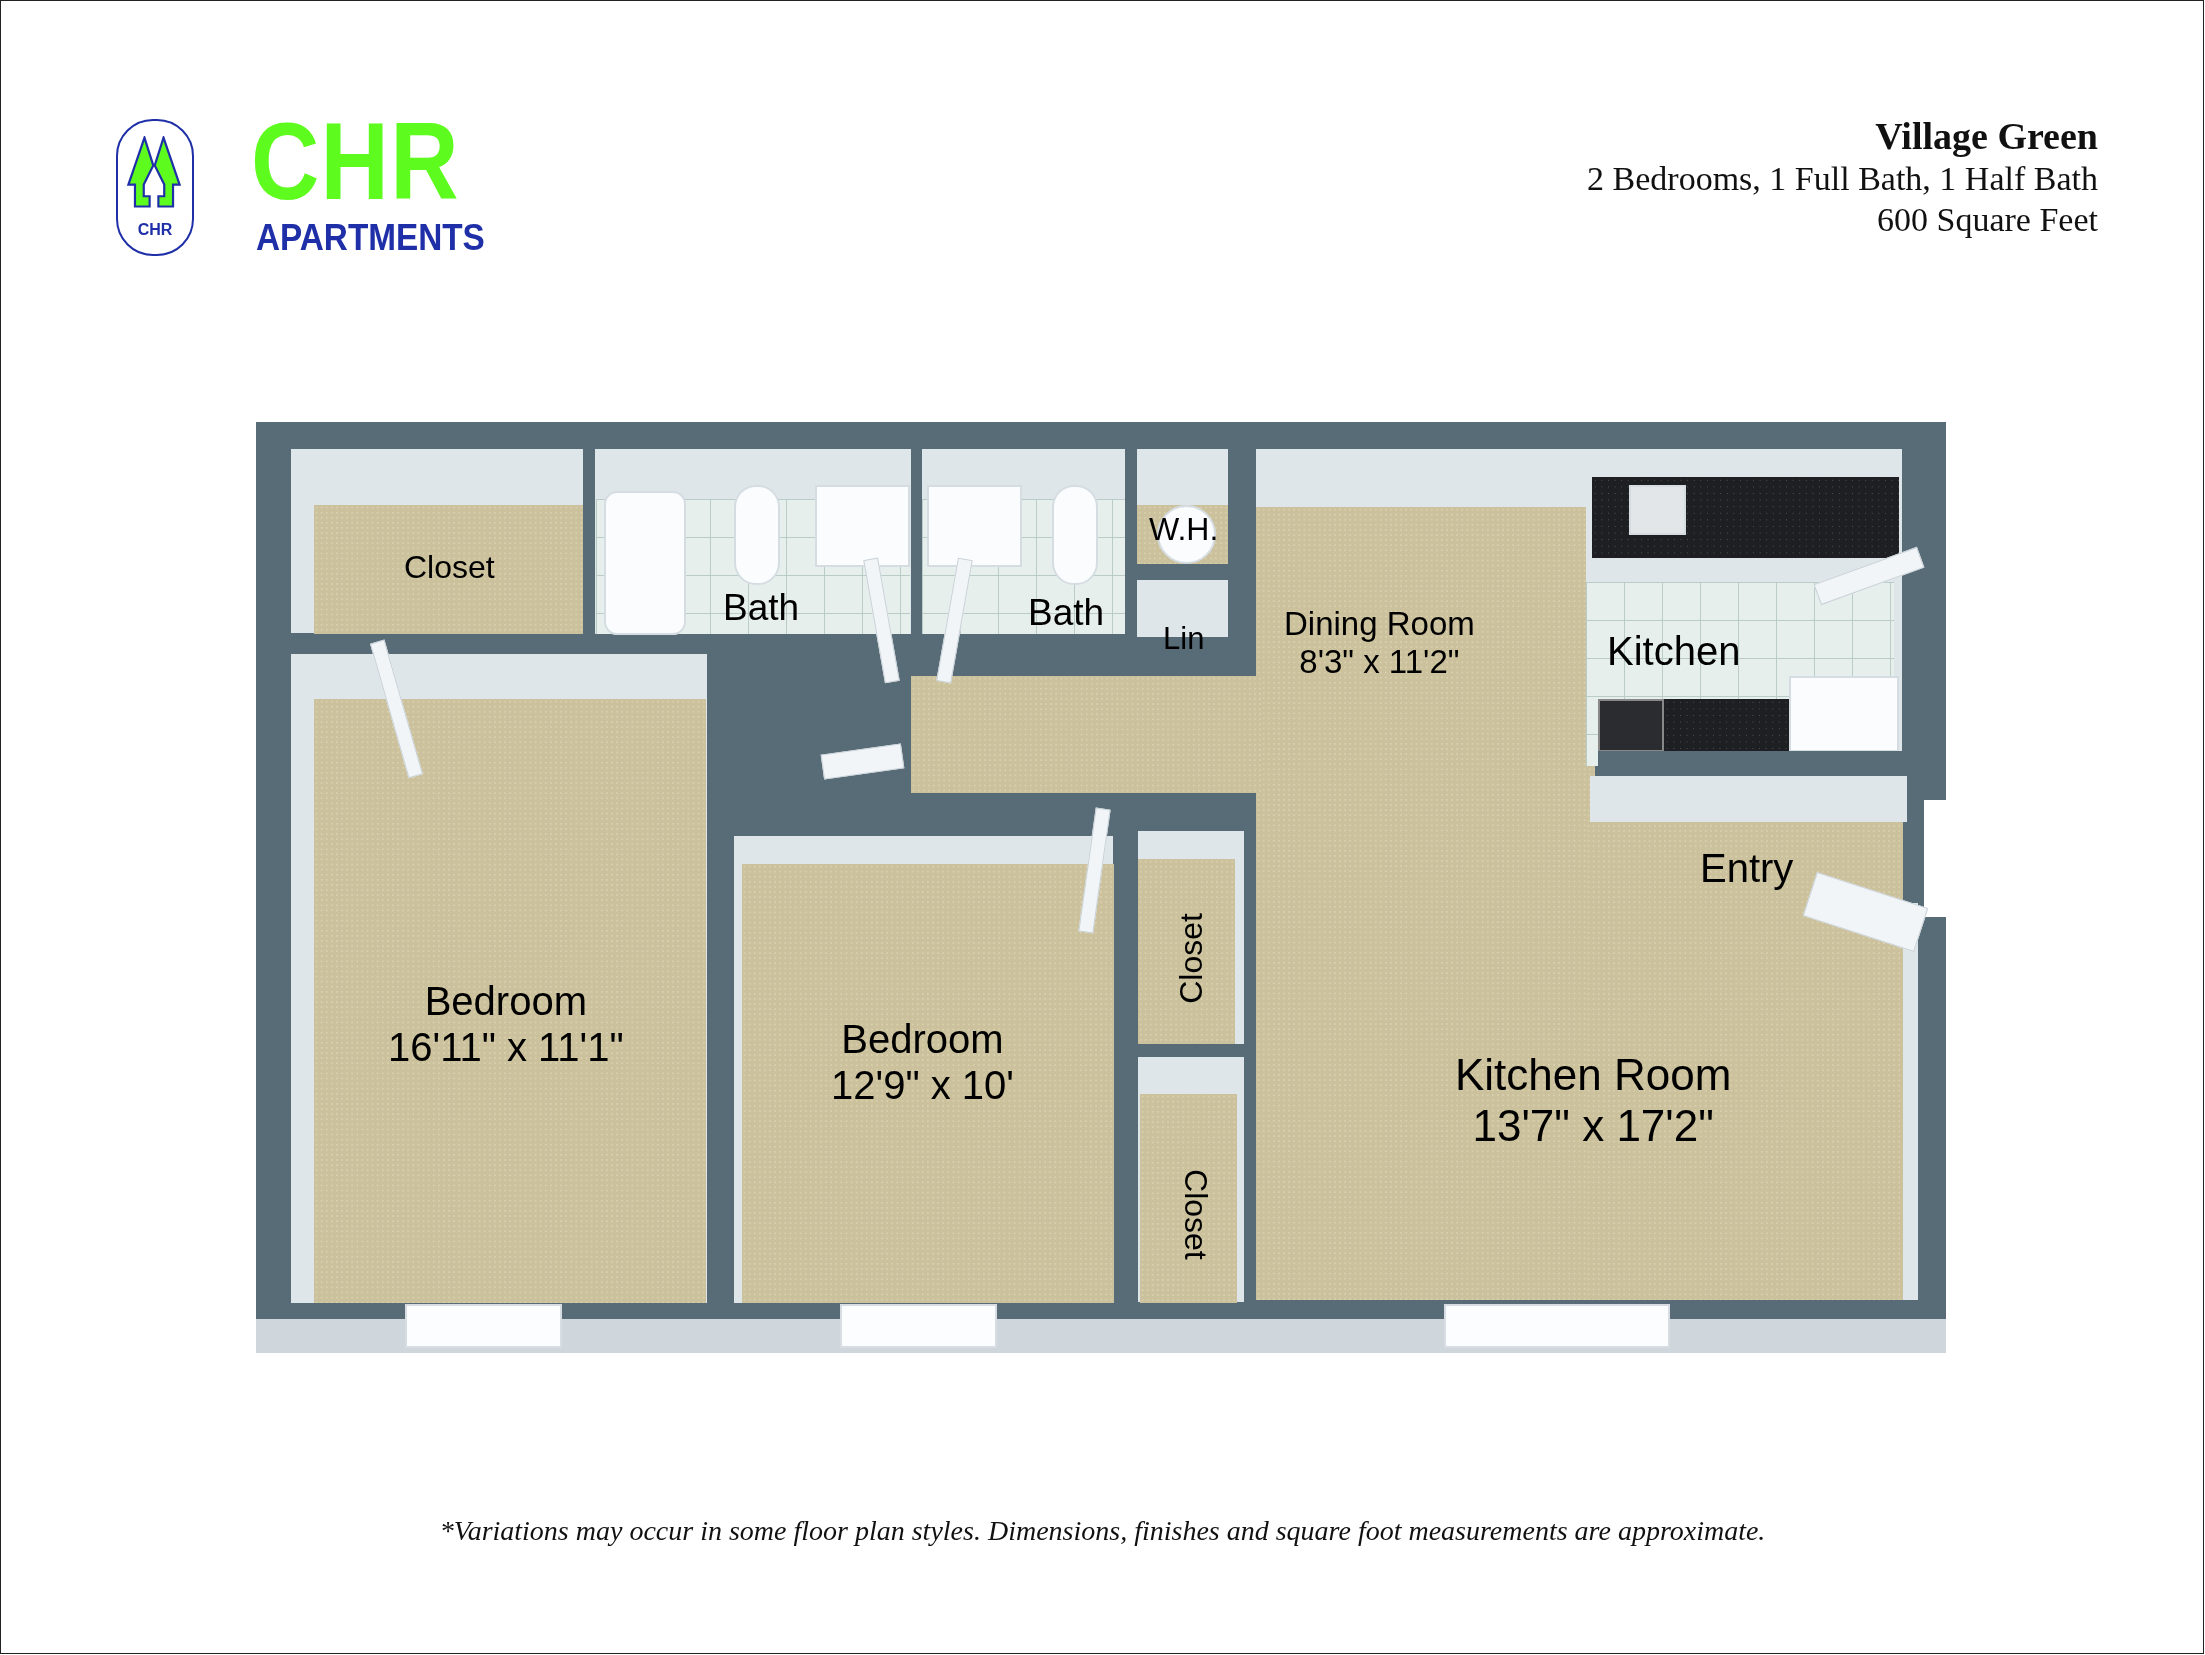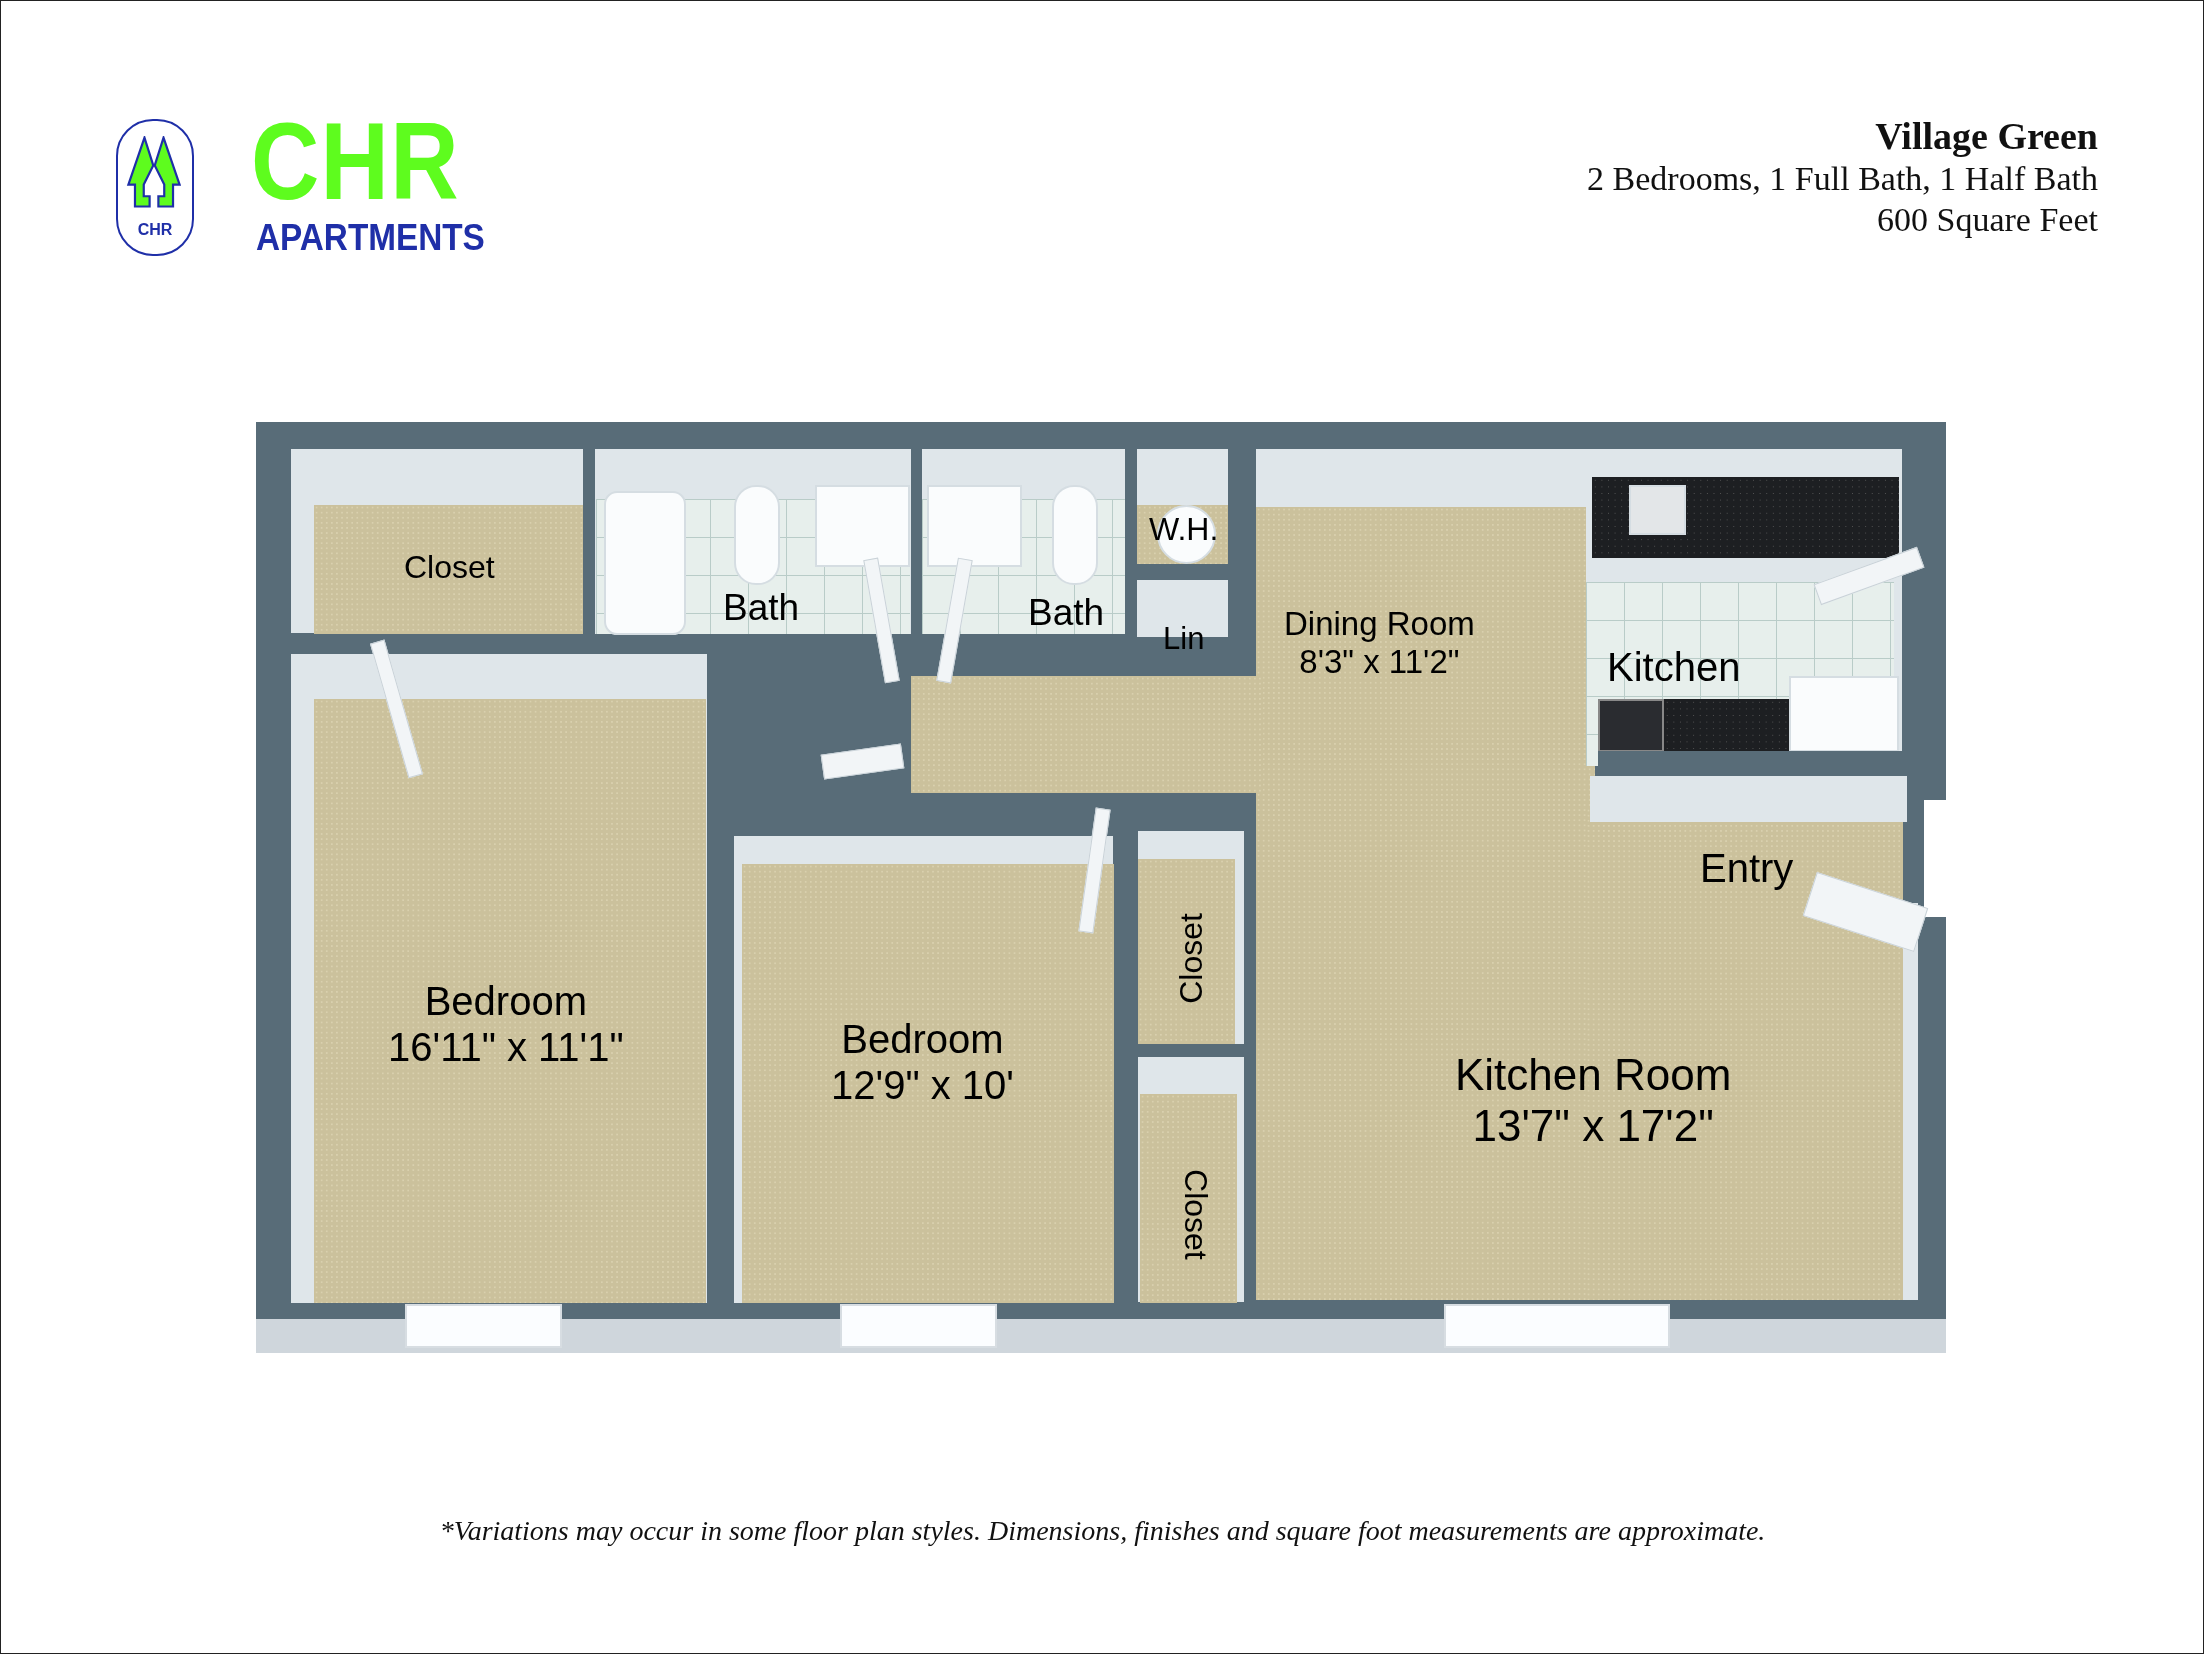--- a/index.html
+++ b/index.html
@@ -122,21 +122,21 @@
   <div class="label" style="left:404px;top:549px;font-size:32px;">Closet</div>
   <div class="label" style="left:723px;top:587px;font-size:37px;">Bath</div>
   <div class="label" style="left:1028px;top:592px;font-size:37px;">Bath</div>
   <div class="label" style="left:1149px;top:511px;font-size:32px;">W.H.</div>
   <div class="label" style="left:1163px;top:621px;font-size:31px;">Lin</div>
 
   <div class="label" style="left:1284px;top:605px;font-size:33px;">
     <div>Dining Room</div>
     <div>8'3" x 11'2"</div>
   </div>
-  <div class="label" style="left:1607px;top:628px;font-size:40px;margin-top:16px;">Kitchen</div>
+  <div class="label" style="left:1607px;top:628px;font-size:40px;">Kitchen</div>
   <div class="label" style="left:1700px;top:845px;font-size:40px;">Entry</div>
 
   <div class="label" style="left:388px;top:978px;font-size:40px;">
     <div>Bedroom</div>
     <div>16'11" x 11'1"</div>
   </div>
   <div class="label" style="left:831px;top:1016px;font-size:40px;">
     <div>Bedroom</div>
     <div>12'9" x 10'</div>
   </div>

